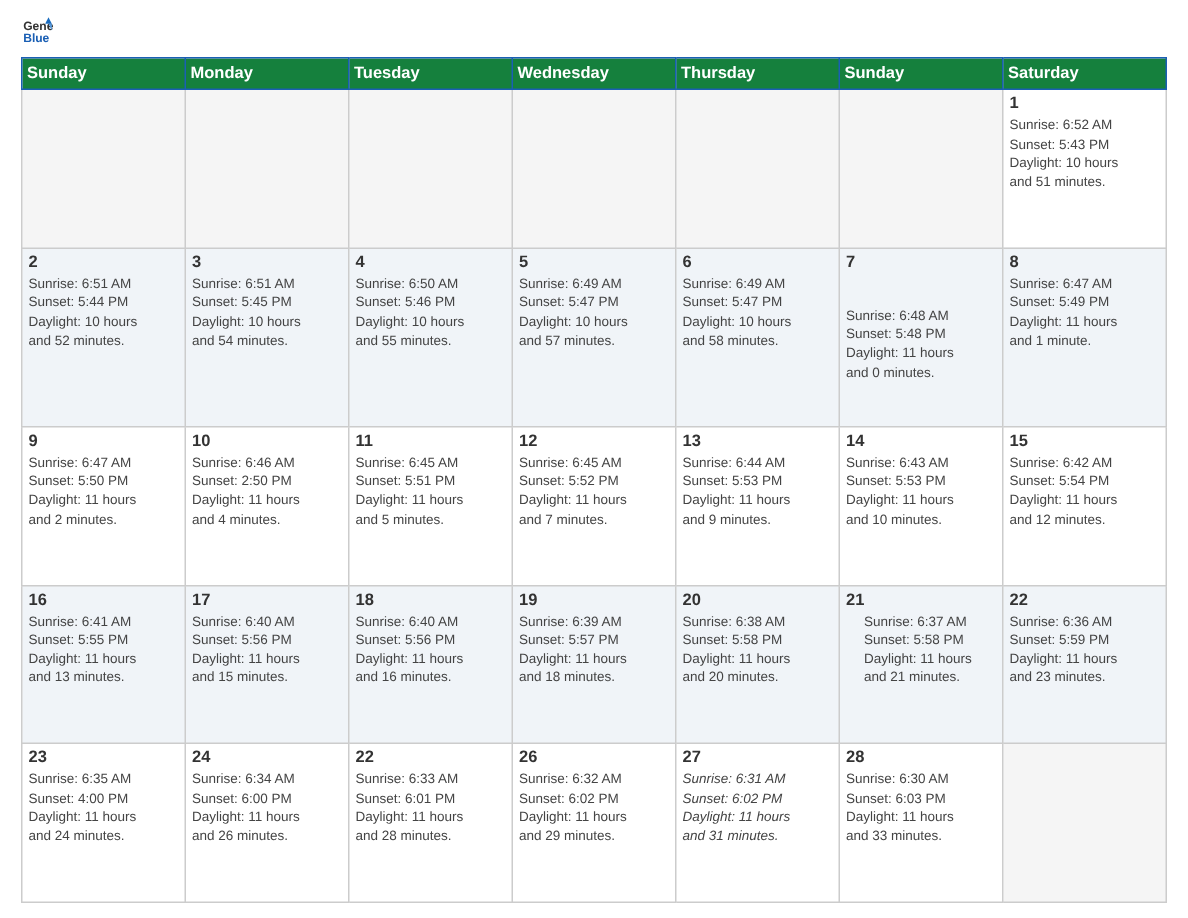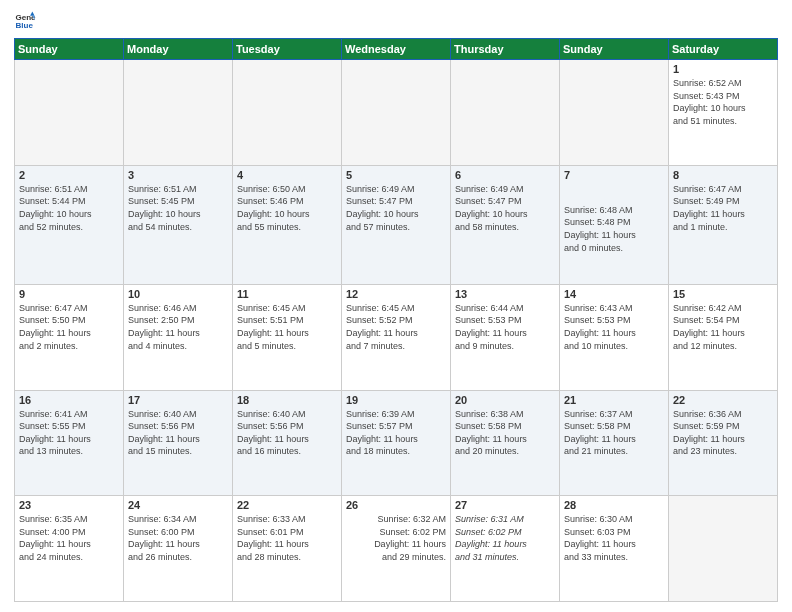--- a/index.html
+++ b/index.html
@@ -277,21 +277,21 @@
           </td>
           <td>
             <span class="day-num">20</span>
             <div class="day-info" style="white-space: pre-line;">Sunrise: 6:38 AM
 Sunset: 5:58 PM
 Daylight: 11 hours
 and 20 minutes.</div>
           </td>
           <td>
             <span class="day-num">21</span>
-            <div class="day-info" style="white-space: pre-line;">Sunrise: 6:37 AM
+            <div class="day-info" style="white-space: pre-line; margin-left: 12px;">Sunrise: 6:37 AM
 Sunset: 5:58 PM
 Daylight: 11 hours
 and 21 minutes.</div>
           </td>
           <td>
             <span class="day-num">22</span>
             <div class="day-info" style="white-space: pre-line;">Sunrise: 6:36 AM
 Sunset: 5:59 PM
 Daylight: 11 hours
 and 23 minutes.</div>
@@ -314,21 +314,21 @@
           </td>
           <td>
             <span class="day-num">22</span>
             <div class="day-info" style="white-space: pre-line;">Sunrise: 6:33 AM
 Sunset: 6:01 PM
 Daylight: 11 hours
 and 28 minutes.</div>
           </td>
           <td>
             <span class="day-num">26</span>
-            <div class="day-info" style="white-space: pre-line; text-align: right;">Sunrise: 6:32 AM
+            <div class="day-info" style="white-space: pre-line;">Sunrise: 6:32 AM
 Sunset: 6:02 PM
 Daylight: 11 hours
 and 29 minutes.</div>
           </td>
           <td>
             <span class="day-num">27</span>
             <div class="day-info" style="white-space: pre-line; font-style: italic;">Sunrise: 6:31 AM
 Sunset: 6:02 PM
 Daylight: 11 hours
 and 31 minutes.</div>

